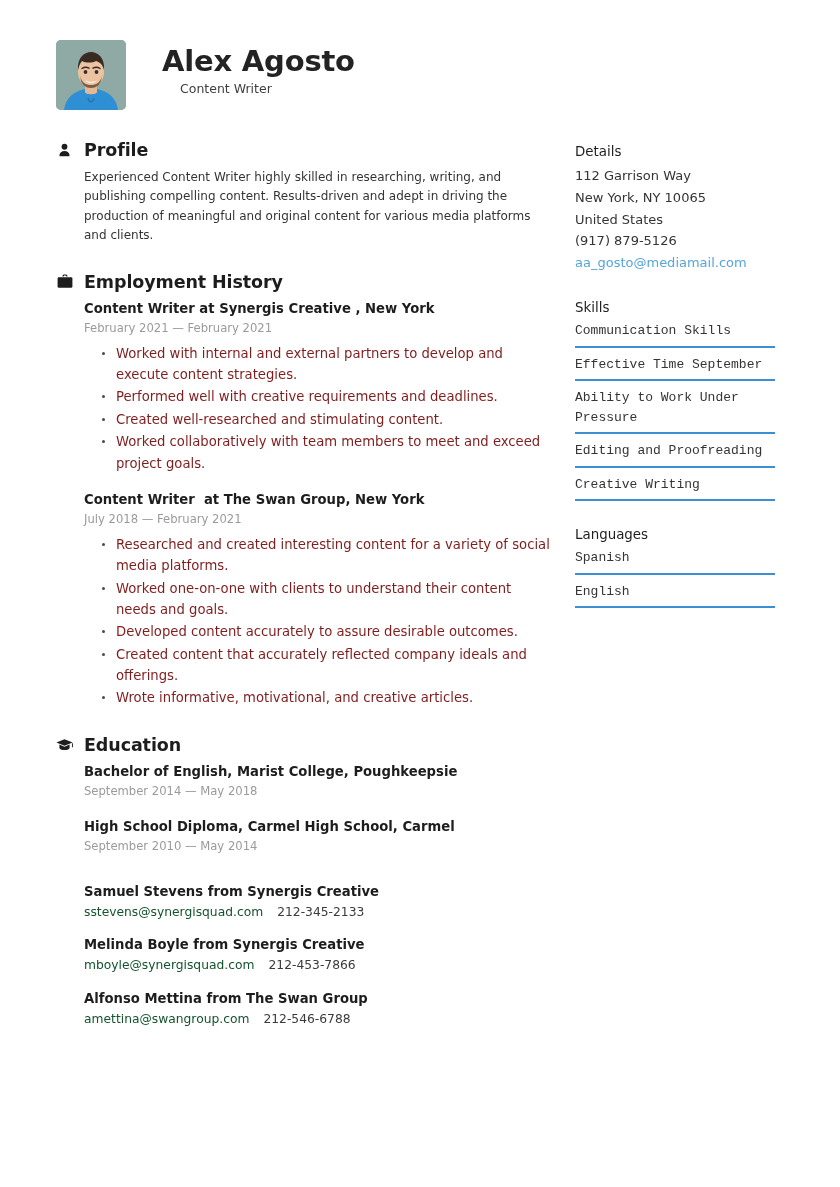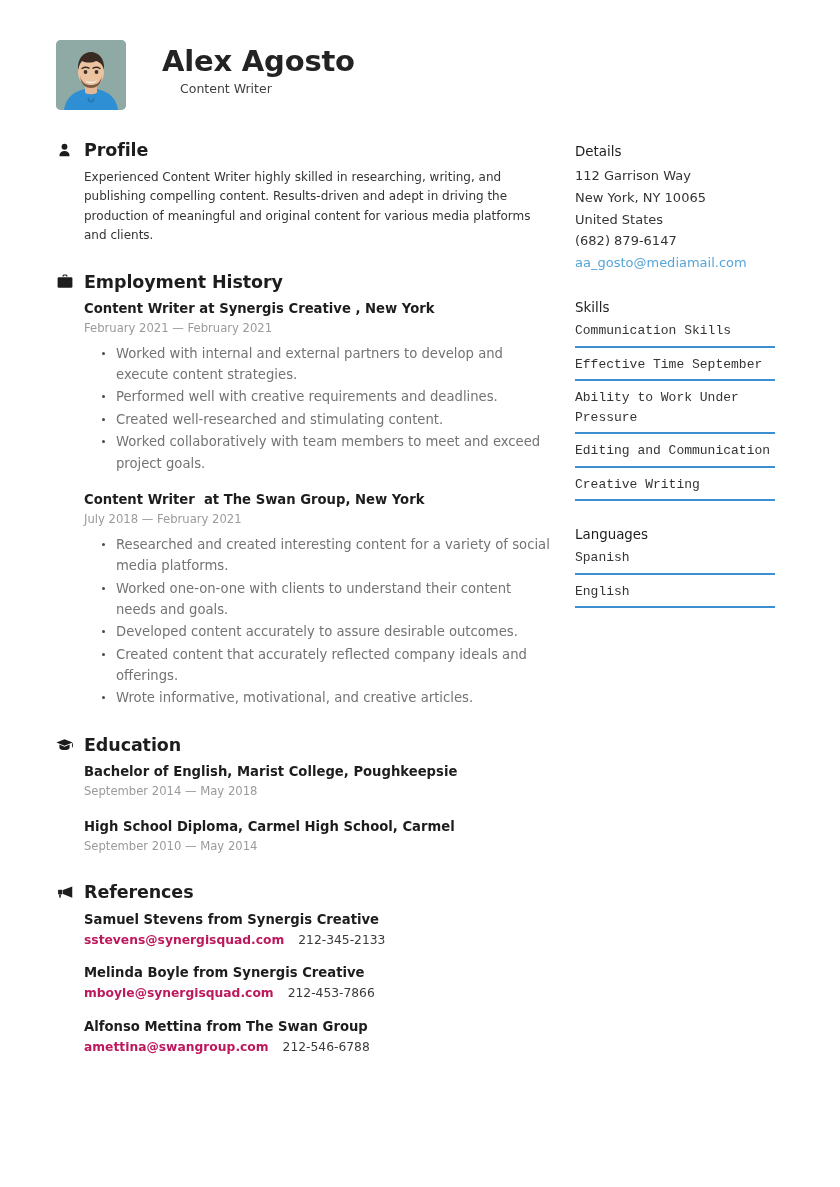--- a/index.html
+++ b/index.html
@@ -113,21 +113,21 @@
     line-height: 1.5;
   }
   ul.bullets {
     margin: 5px 0 0 0;
     padding-left: 32px;
     list-style: none;
   }
   ul.bullets li {
     font-size: 13.2px;
     line-height: 1.62;
-    color: #737373;
+    color: #7f1d1d;
     position: relative;
     margin-bottom: 1px;
   }
   ul.bullets li:before {
     content: "";
     position: absolute;
     left: -14px;
     top: 9px;
     width: 3px;
     height: 3px;
@@ -145,21 +145,21 @@
     line-height: 1.45;
   }
   .ref-contact {
     margin-top: 2px;
     font-size: 12.3px;
     line-height: 1.5;
     display: flex;
     align-items: baseline;
     gap: 14px;
   }
-  .ref-email { color: #be185d; font-weight: bold; }
+  .ref-email { color: #14532d; }
   .ref-phone { color: #3a3a3a; }
 
   
   .side-block { margin-bottom: 26px; }
   .side-title {
     font-size: 13.4px;
     font-weight: 400;
     color: #1d1d1d;
     margin-bottom: 6px;
   }
@@ -289,30 +289,20 @@
             <div class="entry-date">September 2014 — May 2018</div>
           </div>
           <div class="entry">
             <div class="entry-title">High School Diploma, Carmel High School, Carmel</div>
             <div class="entry-date">September 2010 — May 2014</div>
           </div>
         </div>
       </div>
 
       <div class="section">
-        <div class="sec-head">
-          <span class="sec-icon">
-            <svg width="17" height="14" viewBox="0 0 18 14" fill="currentColor">
-              <path d="M17.2 1.1 L7.4 5.0 L7.4 9.2 L17.2 13.1 Z"></path>
-              <rect x="2.2" y="4.6" width="4.6" height="5.0" rx="0.8"></rect>
-              <path d="M3.2 9.8 h2.1 l-0.4 3.4 h-1.3z"></path>
-            </svg>
-          </span>
-          <span class="sec-title">References</span>
-        </div>
         <div class="indent">
 
           <div class="ref">
             <div class="ref-name">Samuel Stevens from Synergis Creative</div>
             <div class="ref-contact">
               <span class="ref-email">sstevens@synergisquad.com</span>
               <span class="ref-phone">212-345-2133</span>
             </div>
           </div>
 
@@ -337,33 +327,33 @@
 
     </div>
 
     <div class="col-side">
 
       <div class="side-block">
         <div class="side-title">Details</div>
         <div class="side-line">112 Garrison Way</div>
         <div class="side-line">New York, NY 10065</div>
         <div class="side-line">United States</div>
-        <div class="side-line">(682) 879-6147</div>
+        <div class="side-line">(917) 879-5126</div>
         <div class="side-link">aa_gosto@mediamail.com</div>
       </div>
 
       <div class="side-block">
         <div class="side-title">Skills</div>
         <div class="bar-item">Communication Skills</div>
         <div class="bar-rule"></div>
         <div class="bar-item">Effective Time September</div>
         <div class="bar-rule"></div>
         <div class="bar-item">Ability to Work Under Pressure</div>
         <div class="bar-rule"></div>
-        <div class="bar-item">Editing and Communication</div>
+        <div class="bar-item">Editing and Proofreading</div>
         <div class="bar-rule"></div>
         <div class="bar-item">Creative Writing</div>
         <div class="bar-rule"></div>
       </div>
 
       <div class="side-block">
         <div class="side-title">Languages</div>
         <div class="bar-item">Spanish</div>
         <div class="bar-rule"></div>
         <div class="bar-item">English</div>

